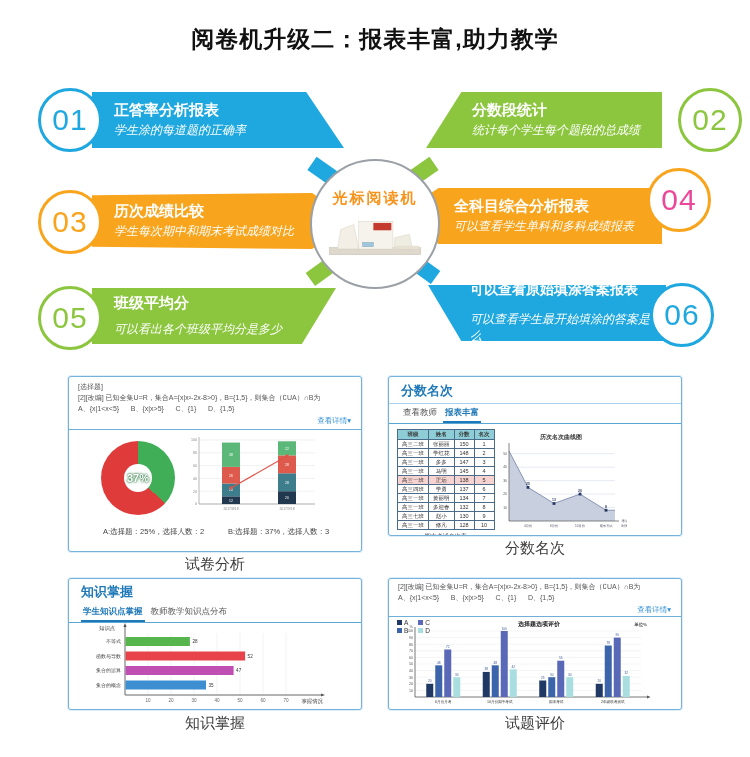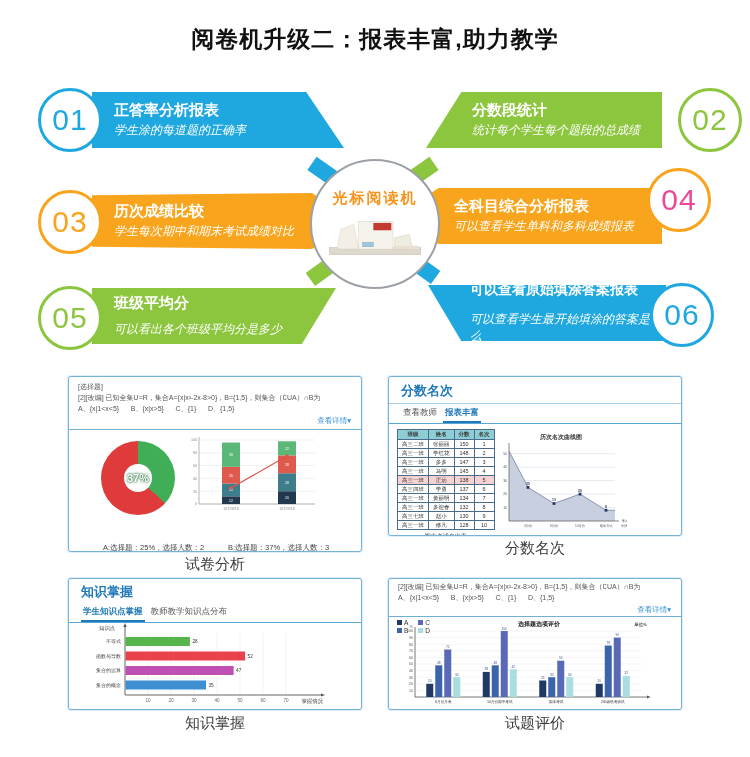--- a/index.html
+++ b/index.html
@@ -63,21 +63,21 @@
   .detail-link{color:#2e8fd4;text-align:right;font-size:7.5px;padding:0 10px 3px;cursor:pointer;}
   .hr-blue{border-top:1px solid #6fb0d8;}
   .stats-line{font-size:8.5px;color:#444;padding:4px 10px 0;}
   .charts-row{display:flex;align-items:center;padding:2px 4px 0;}
   .donut{width:74px;height:74px;border-radius:50%;margin-left:28px;position:relative;
       display:flex;align-items:center;justify-content:center;flex:none;}
   .donut::after{content:"";position:absolute;width:28px;height:28px;background:#fff;border-radius:50%;}
   .donut-label{position:relative;z-index:2;font-size:11px;font-weight:bold;color:#fff;
       text-shadow:0 0 2px #1c6e31,0 0 3px #1c6e31;}
   .legend-grid{display:grid;grid-template-columns:1fr 1fr;font-size:7.5px;color:#444;
-      padding:3px 8px 0 34px;row-gap:2px;margin-top:16px;}
+      padding:3px 8px 0 34px;row-gap:2px;}
 
   .panel-hdr{font-size:13px;font-weight:bold;color:#1f78b8;padding:5px 12px 3px;}
   .tabs{display:flex;gap:4px;padding:2px 12px 0;font-size:8.5px;color:#555;
       border-bottom:1px solid #5aa7d6;}
   .tab{padding:1px 2px 2px;cursor:pointer;}
   .tab.active{color:#1f78b8;border-bottom:2px solid #1f78b8;font-weight:bold;}
   .p2-body{display:flex;padding:5px 2px 0 8px;}
   table.rank{border-collapse:collapse;font-size:5.5px;color:#333;}
   .rank th{background:#8ecdd6;border:0.5px solid #4a6b8a;padding:1px 4px;font-weight:bold;}
   .rank td{border:0.5px solid #4a6b8a;padding:0.5px 4px;text-align:center;}

